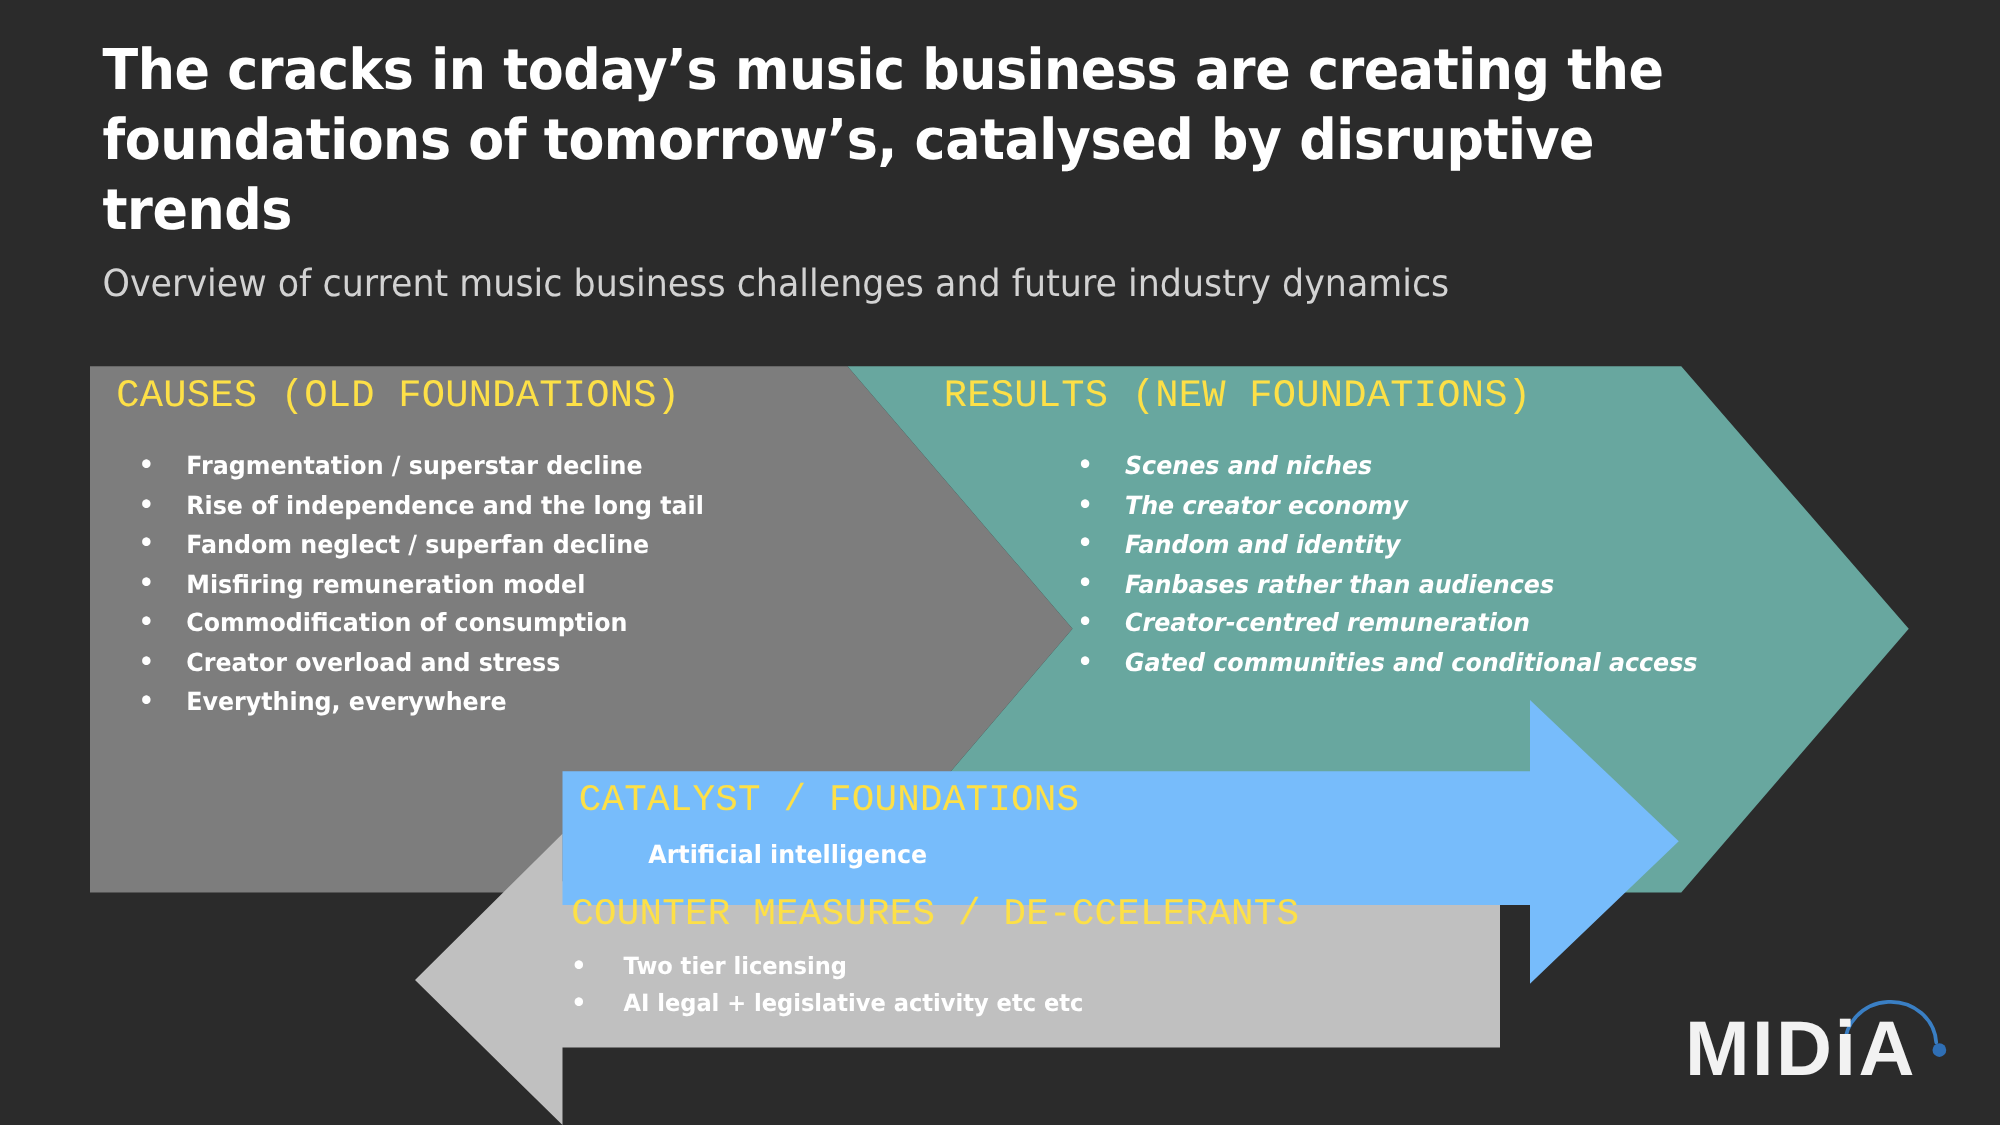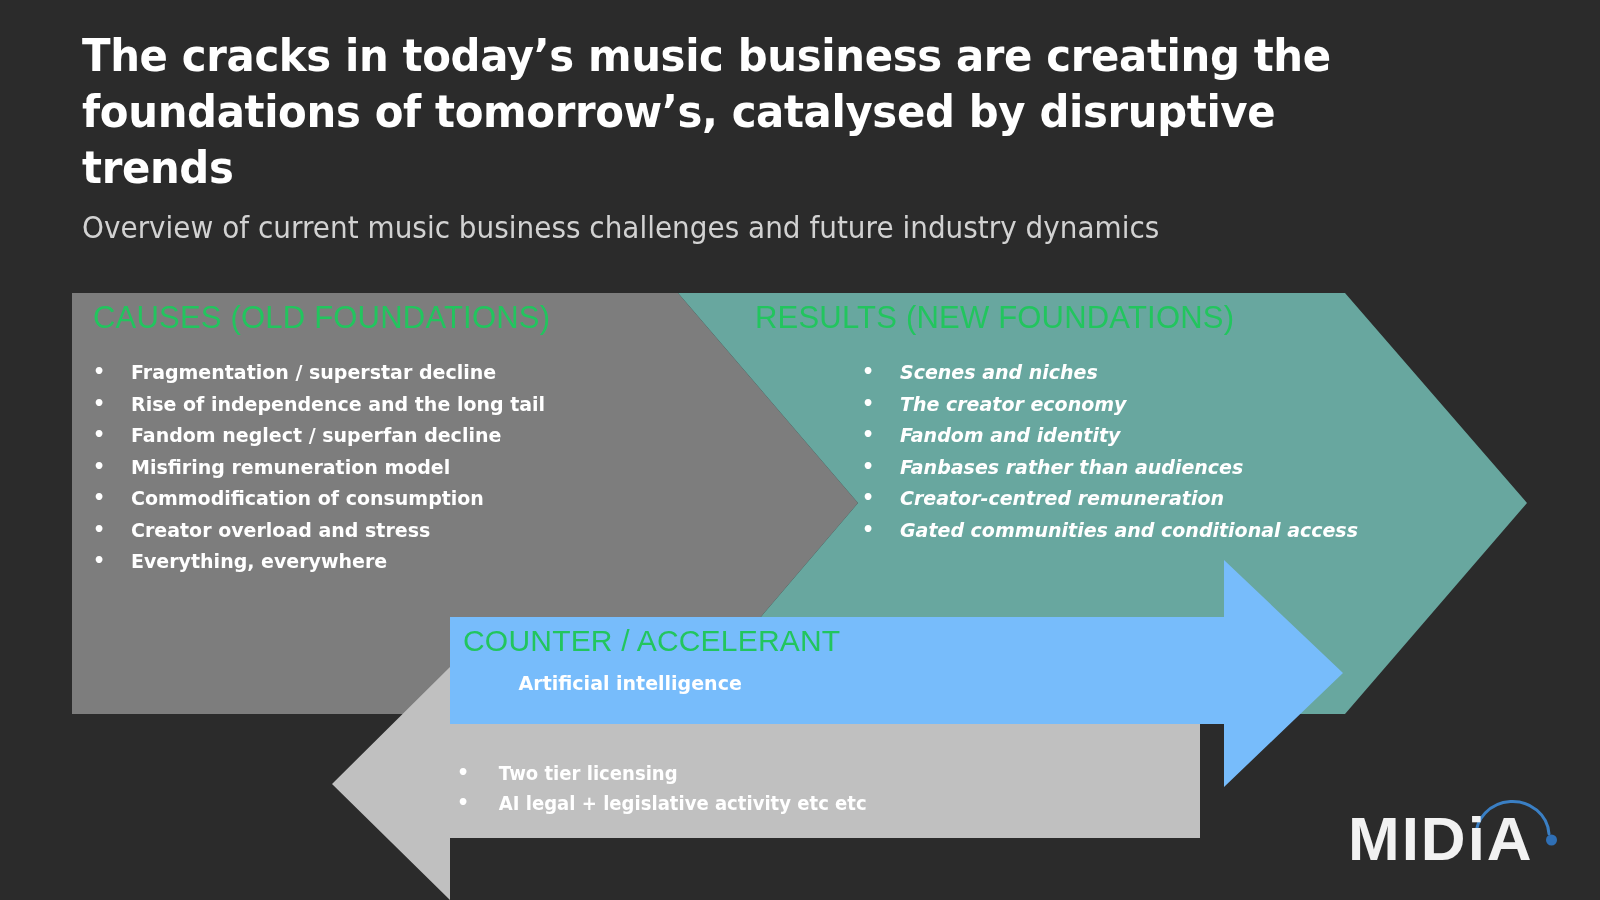--- a/index.html
+++ b/index.html
@@ -57,24 +57,24 @@
   #shapes {
     position: absolute;
     left: 0; top: 0;
     width: 1600px;
     height: 900px;
   }
 
   
   .panel-heading {
     position: absolute;
-    font-family: Liberation Sans, sans-serif;
+    font-family: Liberation Mono, monospace;
     font-weight: normal;
     font-size: 31px;
-    color: #22c55e;
+    color: #fde047;
     white-space: nowrap;
     letter-spacing: 0.2px;
   }
   .bullets {
     position: absolute;
     margin: 0;
     padding: 0;
     list-style: none;
   }
   .bullets li {
@@ -93,21 +93,21 @@
     content: "\2022";
     position: absolute;
     left: 0;
     top: -1px;
     font-size: 20px;
     color: #ffffff;
   }
 
   
   #causes-heading { left: 93px;  top: 300px; }
-  #causes-bullets { left: 93px;  top: 357px; }
+  #causes-bullets { left: 111px;  top: 357px; }
 
   
   #results-heading { left: 730px; top: 300px; margin-left: 25px; }
   #results-bullets { left: 862px; top: 357px; font-style: italic; }
 
   
   #catalyst-heading { left: 463px; top: 624px; font-size: 30px; }
   #catalyst-bullets { left: 463px; top: 668px; margin-left: 48px; }
   #catalyst-bullets li { padding-left: 8px; }
   #catalyst-bullets li::before { content: ""; }
@@ -169,25 +169,26 @@
   <div class="panel-heading" id="results-heading">RESULTS (NEW FOUNDATIONS)</div>
   <ul class="bullets" id="results-bullets">
     <li>Scenes and niches</li>
     <li>The creator economy</li>
     <li>Fandom and identity</li>
     <li>Fanbases rather than audiences</li>
     <li>Creator-centred remuneration</li>
     <li>Gated communities and conditional access</li>
   </ul>
 
-  <div class="panel-heading" id="catalyst-heading">COUNTER / ACCELERANT</div>
+  <div class="panel-heading" id="catalyst-heading">CATALYST / FOUNDATIONS</div>
   <ul class="bullets" id="catalyst-bullets">
     <li>Artificial intelligence</li>
   </ul>
 
+  <div class="panel-heading" id="counter-heading">COUNTER MEASURES / DE-CCELERANTS</div>
   <ul class="bullets" id="counter-bullets">
     <li>Two tier licensing</li>
     <li>AI legal + legislative activity etc etc</li>
   </ul>
 
   <svg id="logo" viewBox="0 0 220 90">
     <path d="M 128 56 A 36 34 0 0 1 201 52" stroke="#3a7fc4" stroke-width="3" fill="none" stroke-linecap="round"></path>
     <circle cx="203.5" cy="58" r="5.5" fill="#2f6fb5"></circle>
     <text class="logo-text" x="0" y="78">MIDiA</text>
   </svg>

